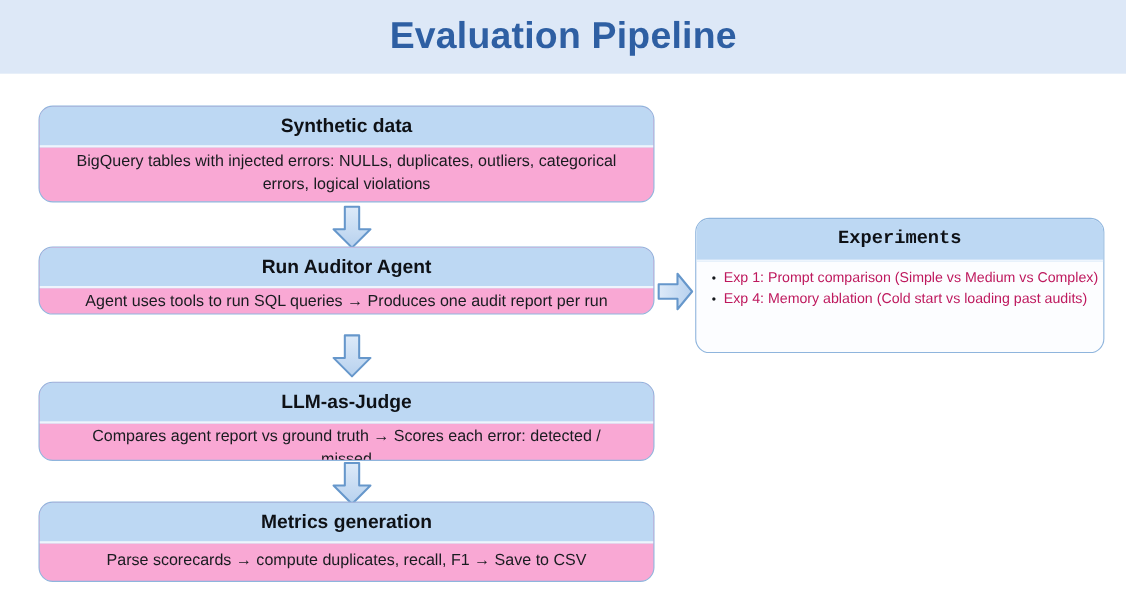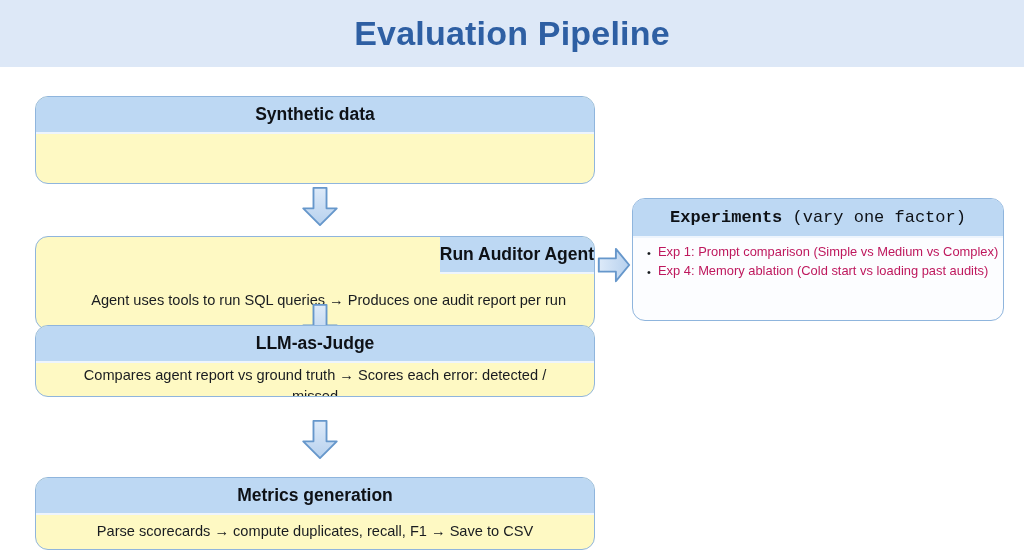--- a/index.html
+++ b/index.html
@@ -30,21 +30,21 @@
     font-size: 34px;
     font-weight: 700;
     color: #2e5fa3;
     letter-spacing: 0.2px;
   }
   
   .flow-box {
     position: absolute;
     left: 35px;
     width: 560px;
-    background: #fef9c3;
+    background: #f9a8d4;
     border: 1.6px solid #8fb5dd;
     border-radius: 13px;
     box-sizing: border-box;
     overflow: hidden;
     display: flex;
     flex-direction: column;
   }
   .box-header {
     background: #bdd8f3;
     border-bottom: 2px solid #eef5fd;
@@ -64,23 +64,23 @@
     display: flex;
     align-items: center;
     justify-content: center;
     text-align: center;
     font-size: 14.6px;
     line-height: 21px;
     color: #191c20;
     padding: 2px 28px 4px 28px;
   }
   .pos-box1 { top: 96px;  height: 88px; }
-  .pos-box2 { top: 236px; height: 94px; align-items: flex-end; }
-  .pos-box3 { top: 325px; height: 72px; }
-  .pos-box4 { top: 477px; height: 73px; }
+  .pos-box2 { top: 224px; height: 62px; }
+  .pos-box3 { top: 347px; height: 72px; }
+  .pos-box4 { top: 456px; height: 73px; }
   
   .side-box {
     position: absolute;
     left: 632px; top: 198px;
     width: 372px; height: 123px;
     background: #fcfdff;
     border: 1.6px solid #8fb5dd;
     border-radius: 13px;
     box-sizing: border-box;
     overflow: hidden;
@@ -146,20 +146,21 @@
       </linearGradient>
     </defs>
   </svg>
 
   <header class="title-band">
     <h1>Evaluation Pipeline</h1>
   </header>
 
   <div class="flow-box pos-box1">
     <div class="box-header"><span class="hb">Synthetic data</span></div>
+    <div class="box-body">BigQuery tables with injected errors: NULLs, duplicates, outliers, categorical errors, logical violations</div>
   </div>
 
   <div class="arrow arrow-down-1">
     <svg width="38" height="41" viewBox="0 0 40 44">
       <polygon points="13,2 27,2 27,24 38,24 20,42 2,24 13,24" fill="url(#grad-v)"></polygon>
     </svg>
   </div>
 
   <div class="flow-box pos-box2">
     <div class="box-header"><span class="hb">Run Auditor Agent</span><span class="hr"></span></div>
@@ -188,20 +189,20 @@
     <div class="box-body">Parse scorecards → compute duplicates, recall, F1 → Save to CSV</div>
   </div>
 
   <div class="arrow arrow-right">
     <svg width="36" height="38" viewBox="0 0 36 40">
       <polygon points="2,13 20,13 20,3 34,20 20,37 20,27 2,27" fill="url(#grad-h)"></polygon>
     </svg>
   </div>
 
   <div class="side-box">
-    <div class="box-header"><span class="hb">Experiments</span><span class="hr"> (vary one factor)</span></div>
+    <div class="box-header"><span class="hb">Experiments</span></div>
     <ul class="exp-list">
       <li>Exp 1: Prompt comparison (Simple vs Medium vs Complex)</li>
       <li>Exp 4: Memory ablation (Cold start vs loading past audits)</li>
     </ul>
   </div>
 
 </div>
 
 </body></html>

